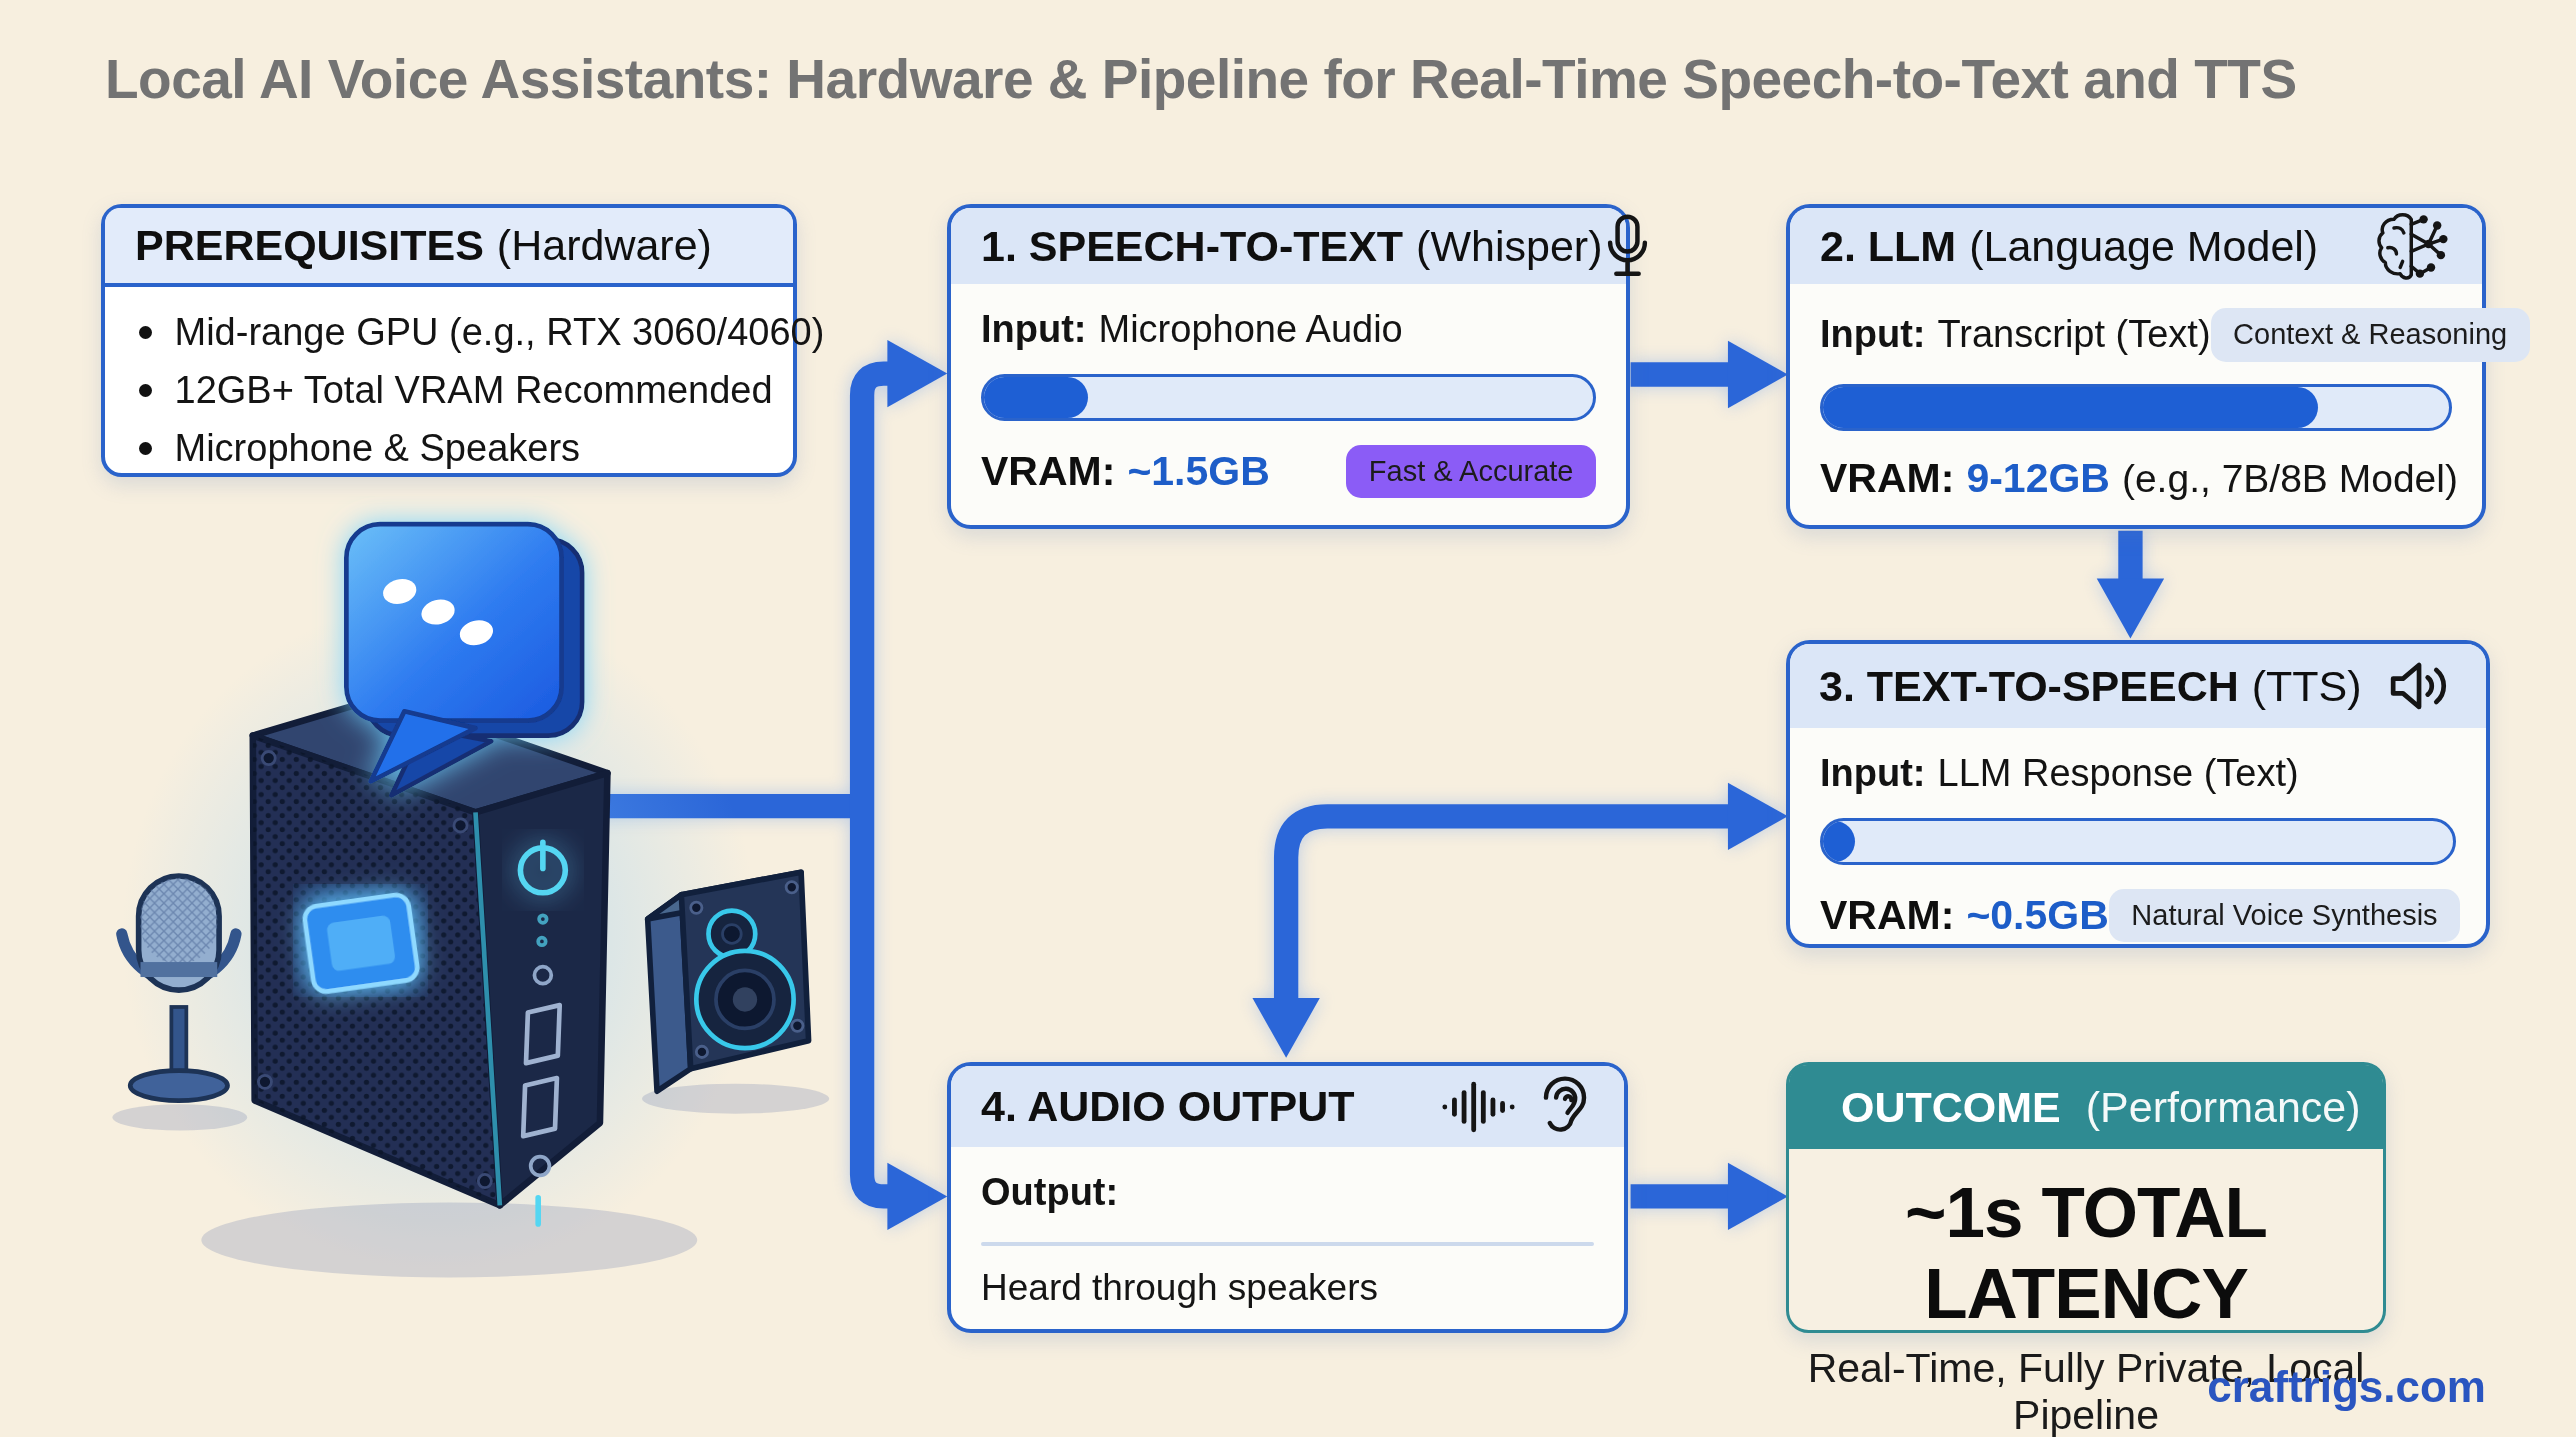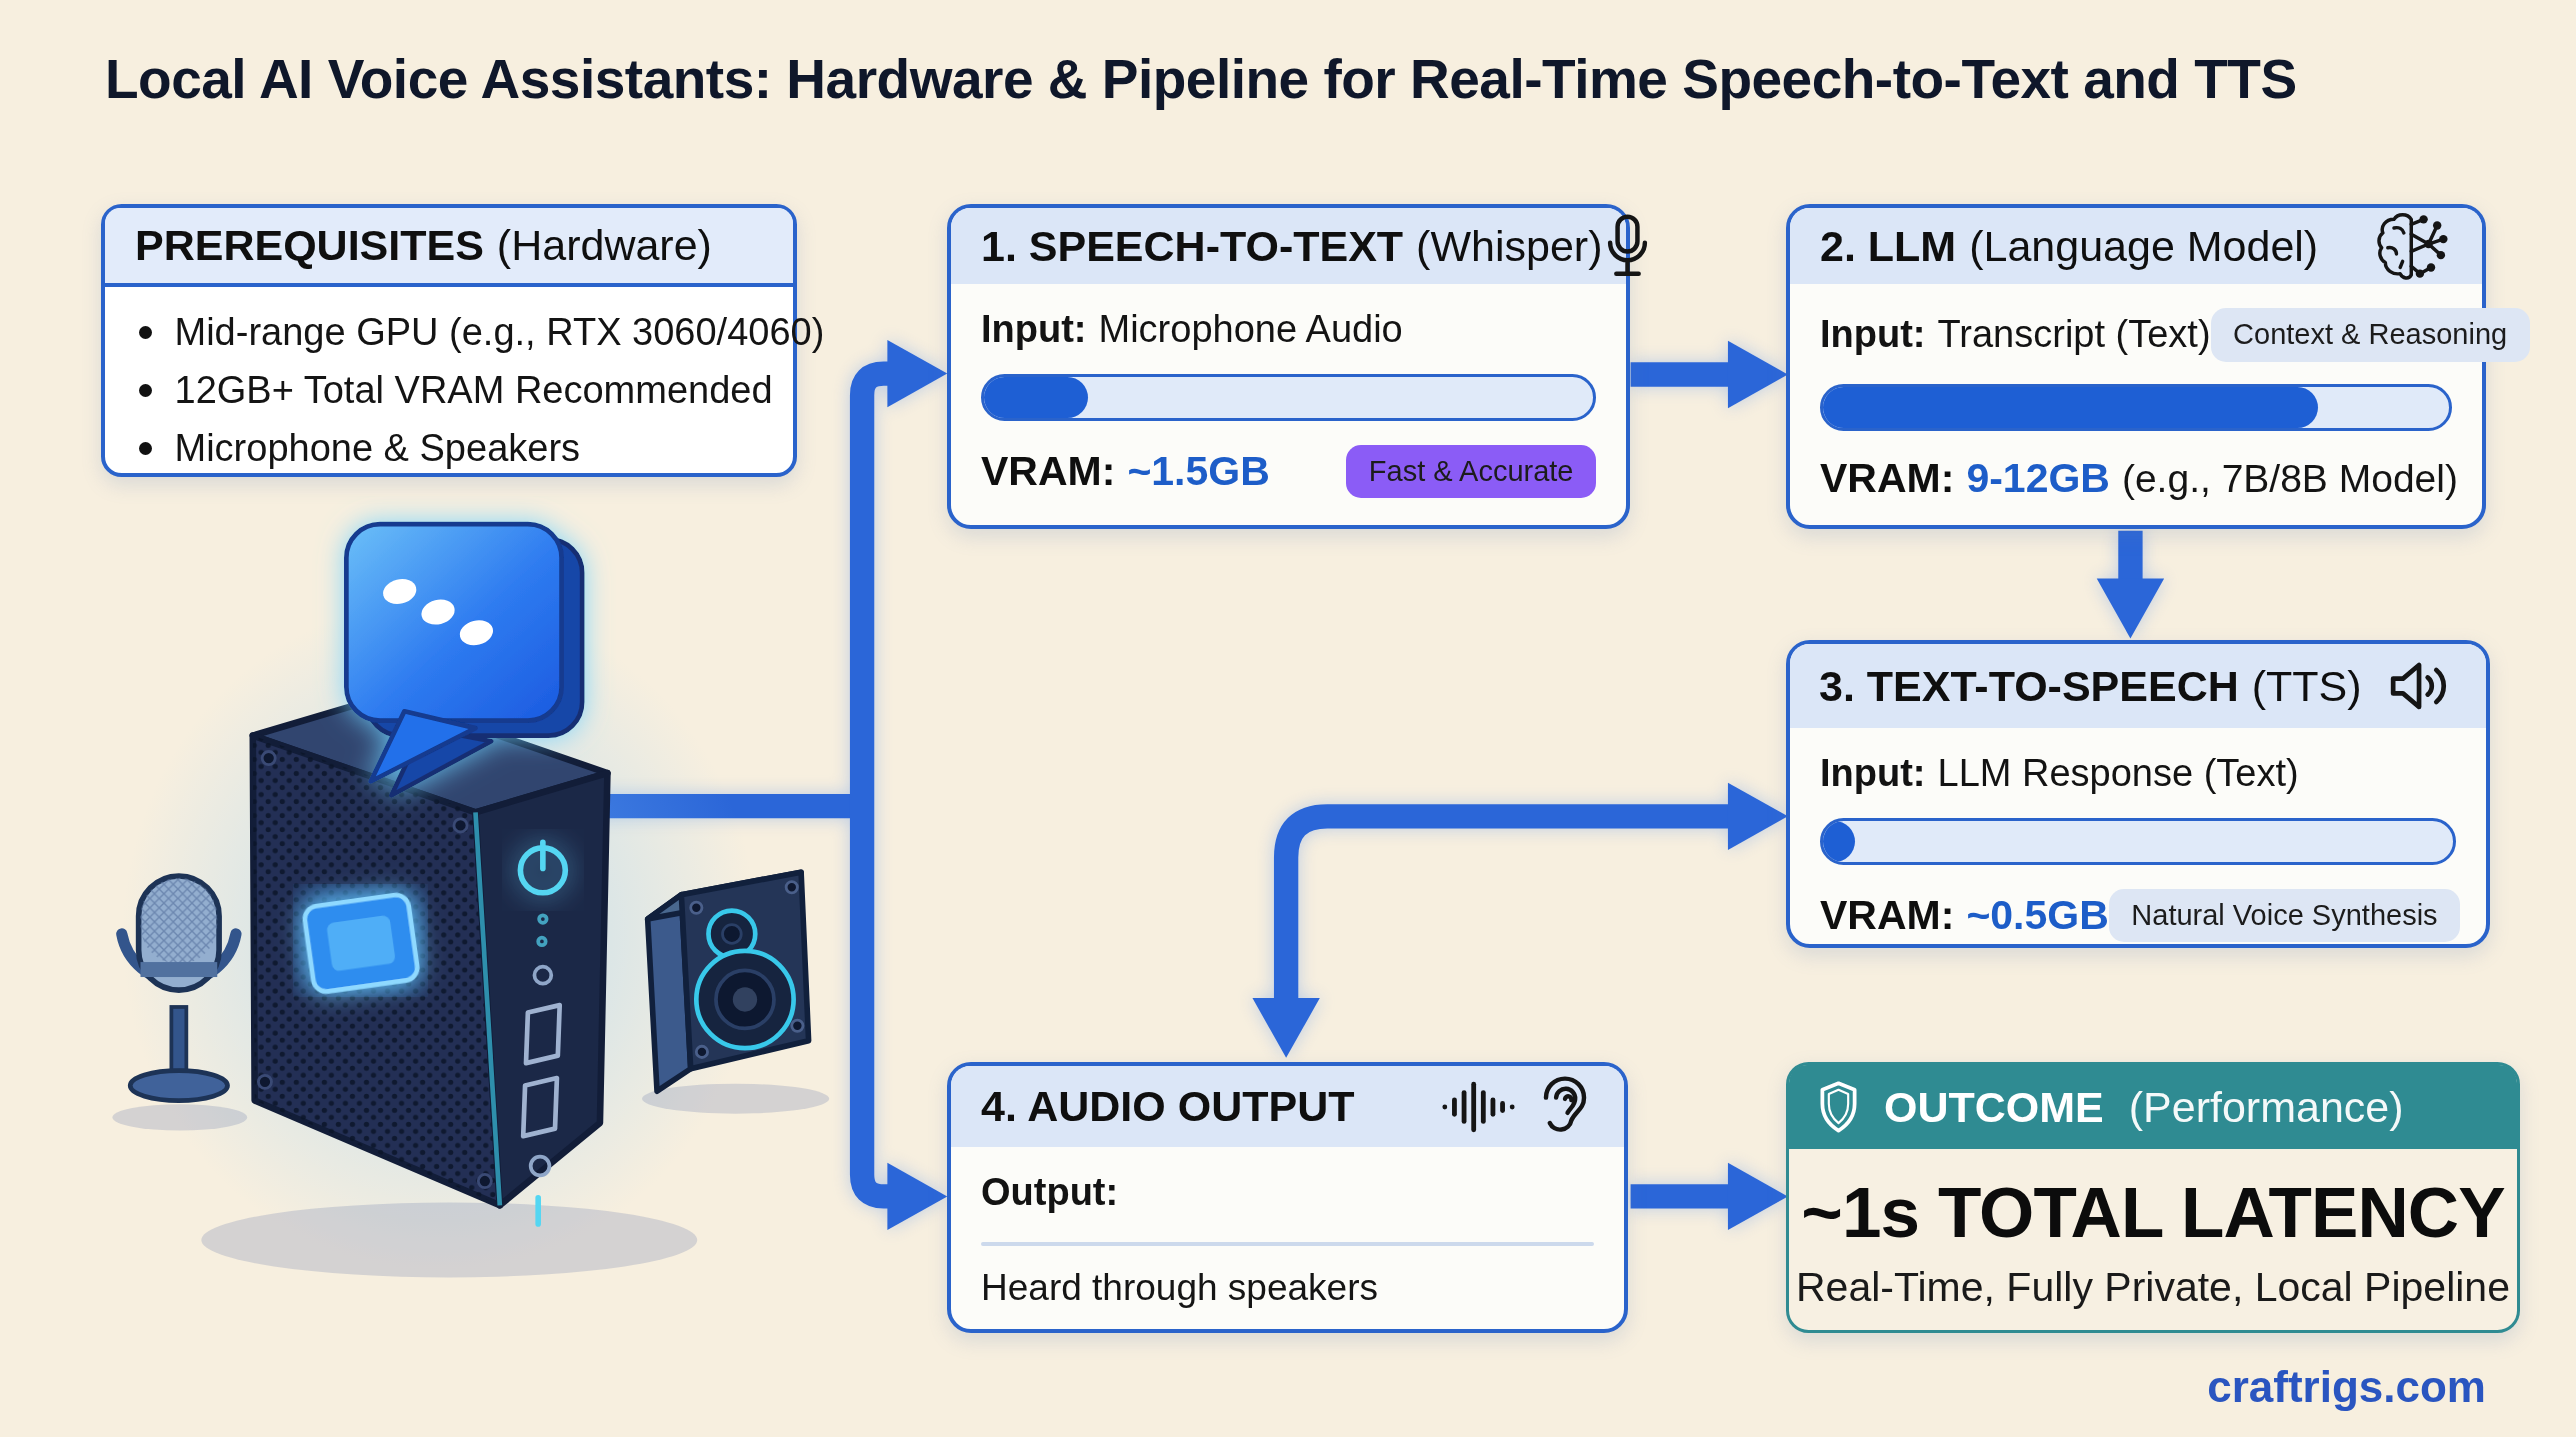--- a/index.html
+++ b/index.html
@@ -4,21 +4,21 @@
 <style>
   html,body{margin:0;padding:0;}
   body{
     width:2576px;height:1438px;position:relative;overflow:hidden;
     background:#f7efdf;
     font-family:"Liberation Sans",sans-serif;
     color:#111;
   }
   .page-title{
     position:absolute;left:105px;top:47px;
-    font-size:55px;font-weight:bold;color:#0f172a;letter-spacing:-0.5px;
+    font-size:55px;font-weight:bold;color:#737373;letter-spacing:-0.5px;
     z-index:4;
   }
   
   svg.arrows{position:absolute;left:0;top:0;z-index:1;
     filter:drop-shadow(0 0 8.4px rgba(120,165,235,.45));}
   
   svg.illo{position:absolute;left:75px;top:496px;z-index:2;}
   
   .box{
     position:absolute;box-sizing:border-box;z-index:3;
@@ -60,21 +60,21 @@
   
   #box-stt{left:947px;top:204px;width:683px;height:325px;}
   #box-llm{left:1786px;top:204px;width:700px;height:325px;}
   #box-tts{left:1786px;top:640px;width:704px;height:308px;}
   #box-tts .box-header{height:84px;padding-left:29px;}
   #box-audio{left:947px;top:1062px;width:681px;height:271px;}
   #box-audio .box-header{height:81px;}
   .out-divider{margin-top:28px;height:3.7px;background:#ccd9ec;border-radius:1.9px;}
   .note{margin-top:21px;font-size:37px;color:#151515;}
   
-  #box-outcome{left:1786px;top:1062px;width:734px;height:271px;border:3.7px solid #2f8b92;background:#f7f0e2;border-radius:22.5px;}
+  #box-outcome{left:1786px;top:1062px;width:600px;height:271px;border:3.7px solid #2f8b92;background:#f7f0e2;border-radius:22.5px;}
   .outcome-header{
     height:84px;background:#2f8b92;display:flex;align-items:center;
     padding:0 28px;border-radius:18px 18px 0 0;gap:24px;white-space:nowrap;
   }
   .outcome-title{font-size:43px;color:#ffffff;}
   .outcome-title .paren{color:rgba(255,255,255,.95);}
   .outcome-body{text-align:center;}
   .headline{margin-top:22.5px;font-size:71px;font-weight:bold;color:#0c0c0c;letter-spacing:-0.9px;}
   .subline{margin-top:11.2px;font-size:41px;color:#1a1a1a;}
   .watermark{

